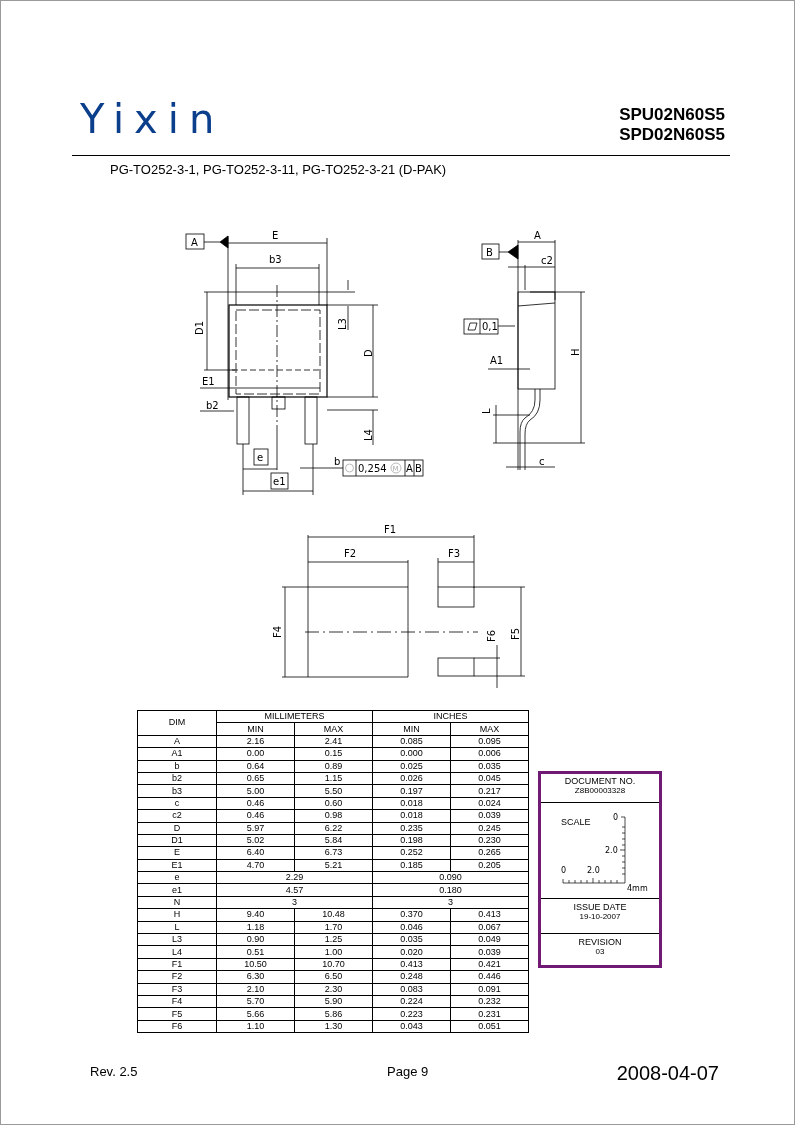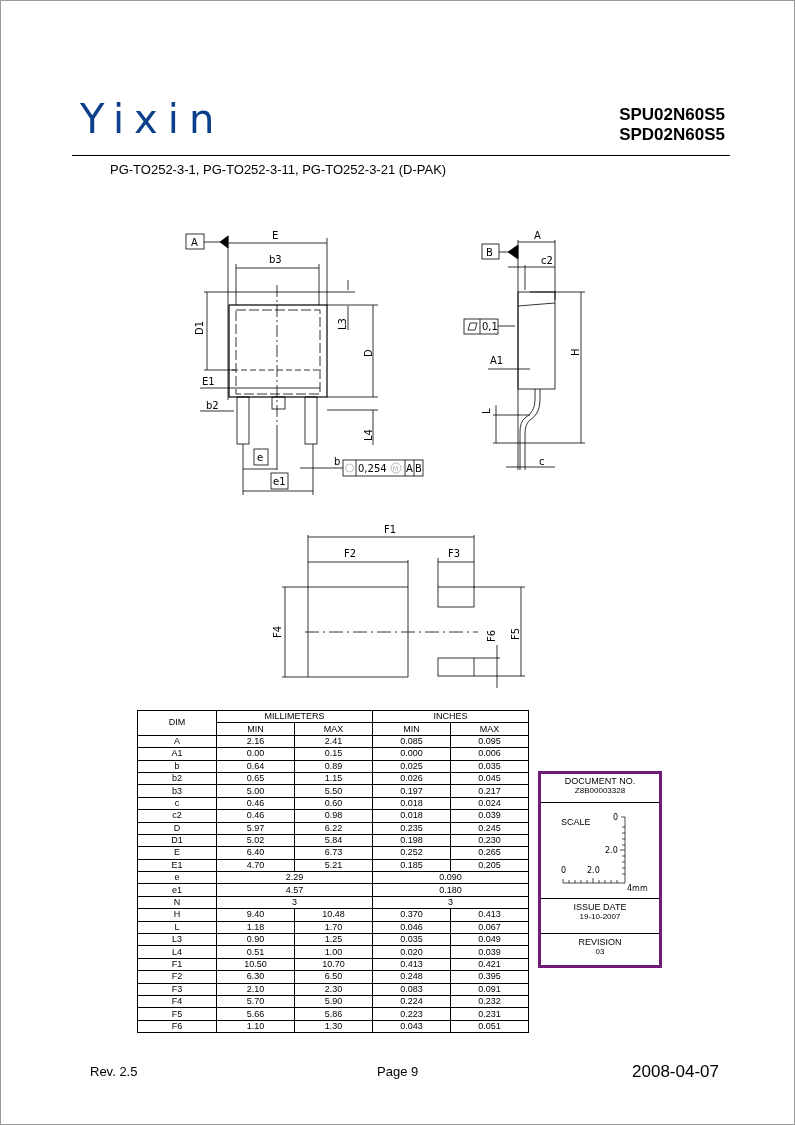--- a/index.html
+++ b/index.html
@@ -305,21 +305,21 @@
         <td>10.50</td>
         <td>10.70</td>
         <td>0.413</td>
         <td>0.421</td>
       </tr>
     <tr>
         <td>F2</td>
         <td>6.30</td>
         <td>6.50</td>
         <td>0.248</td>
-        <td>0.395</td>
+        <td>0.446</td>
       </tr>
     <tr>
         <td>F3</td>
         <td>2.10</td>
         <td>2.30</td>
         <td>0.083</td>
         <td>0.091</td>
       </tr>
     <tr>
         <td>F4</td>
@@ -386,14 +386,14 @@
     <div>ISSUE DATE</div>
     <div style="font-size:8px">19-10-2007</div>
   </div>
   <div class="tb-sec" style="height:28px;padding-top:3px;">
     <div>REVISION</div>
     <div style="font-size:8px">03</div>
   </div>
 </div>
 
 <div class="footer" style="left:90px;">Rev. 2.5</div>
-<div class="footer" style="left:377px;">Page 9</div>
-<div class="footer" style="right:76px;top:1062px;font-size:17px;">2008-04-07</div>
+<div class="footer" style="left:387px;">Page 9</div>
+<div class="footer" style="right:76px;top:1062px;font-size:20px;">2008-04-07</div>
 
 </body></html>

